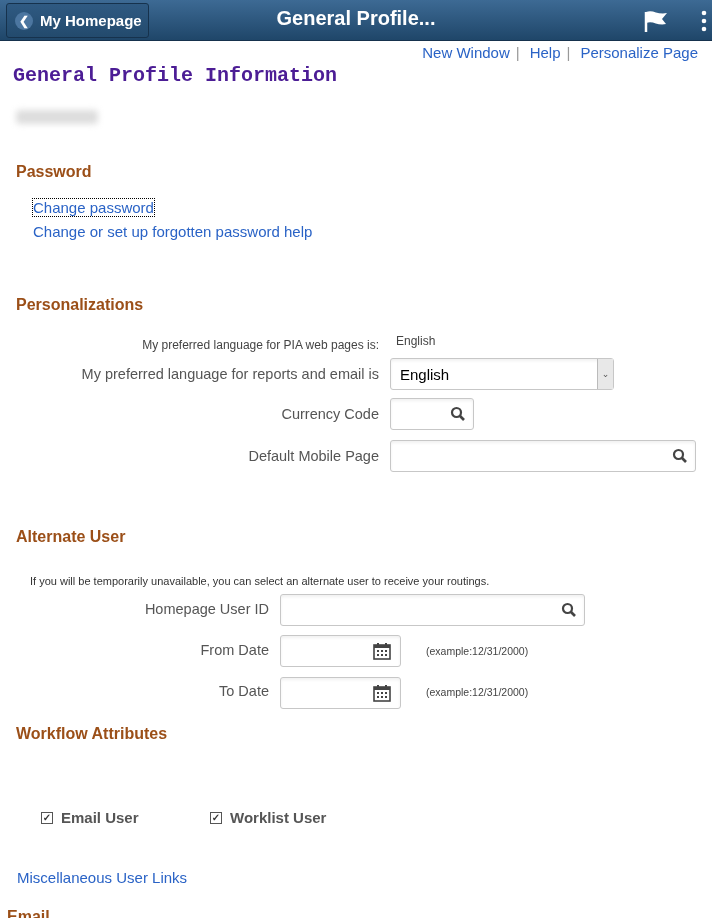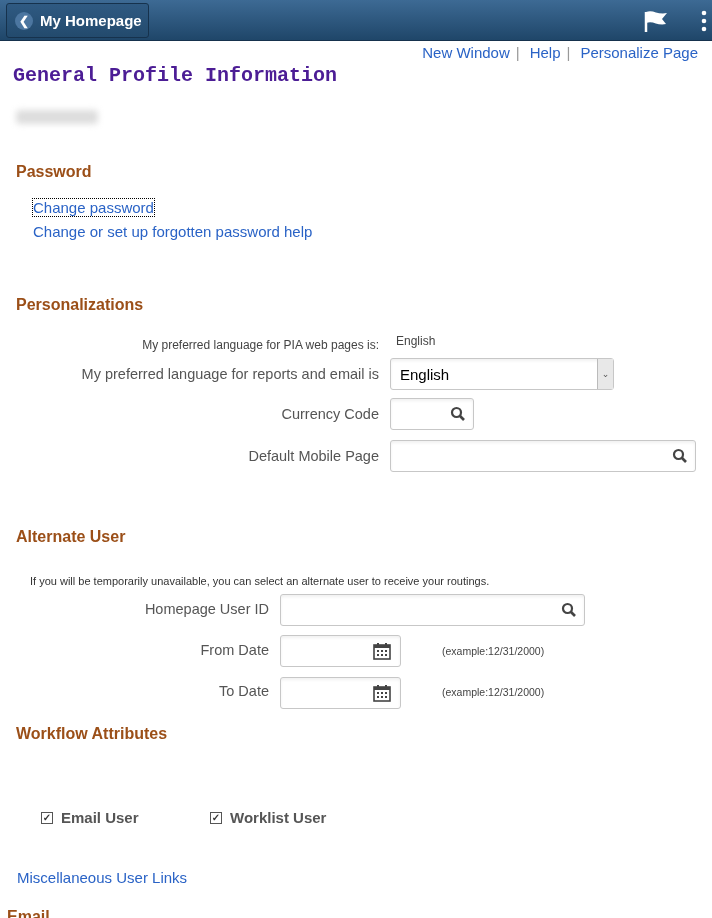--- a/index.html
+++ b/index.html
@@ -15,32 +15,33 @@
   .page-title { position: absolute; left: 13px; top: 64px; font-size: 20px; font-weight: bold; color: #4c1d95; font-family: Liberation Mono, monospace; }
   .blurred { position: absolute; left: 16px; top: 110px; width: 82px; height: 14px; background: #ddd; filter: blur(3px); border-radius: 4px; }
   .section { position: absolute; left: 16px; font-size: 16px; font-weight: bold; color: #9b4f18; }
   .link { position: absolute; color: #2a63c6; font-size: 15px; }
   .focus { outline: 1px dotted #000; }
   .lbl { position: absolute; right: 333px; font-size: 14.5px; font-weight: normal; color: #555; text-align: right; white-space: nowrap; }
   .small-lbl { font-size: 12px; font-weight: normal; color: #444; }
   .field { position: absolute; height: 32px; border: 1px solid #c7c7c7; border-radius: 3px; background: #fff; box-shadow: inset 0 2px 3px rgba(0,0,0,.06); }
   .field .ic { position: absolute; right: 7px; top: 7px; width: 16px; height: 16px; }
   .select-arrow { position: absolute; right: 0; top: 0; width: 16px; height: 30px; border-left: 1px solid #bbb; background: #e8e8e8; font-size: 9px; color: #555; display: flex; align-items: center; justify-content: center; }
-  .hint { position: absolute; font-size: 10.5px; color: #444; margin-left: 16px; }
+  .hint { position: absolute; font-size: 10.5px; color: #444; }
   .cb-row { position: absolute; top: 809px; font-size: 15px; font-weight: bold; color: #555; display: flex; align-items: center; }
   .cb { width: 12px; height: 12px; border: 1px solid #555; margin-right: 8px; display: inline-flex; align-items: center; justify-content: center; font-size: 10px; line-height: 1; color: #333; }
 </style>
 </head>
 <body>
 
 <div class="header">
   <div class="back-btn">
     <span class="back-circle">❮</span>
     <span>My Homepage</span>
   </div>
+  <div class="title">General Profile...</div>
   <svg class="flag" viewBox="0 0 26 24">
     <path d="M3 3 L3 23" stroke="#fff" stroke-width="2.5"></path>
     <path d="M3 3 C10 0 14 6 24 4 L19 10 L23 15 C14 17 10 11 3 14 Z" fill="#fff"></path>
   </svg>
   <svg class="kebab" viewBox="0 0 8 22">
     <circle cx="4" cy="3" r="2.3" fill="#fff"></circle>
       <circle cx="4" cy="11" r="2.3" fill="#fff"></circle>
       <circle cx="4" cy="19" r="2.3" fill="#fff"></circle>
   </svg>
 </div>

